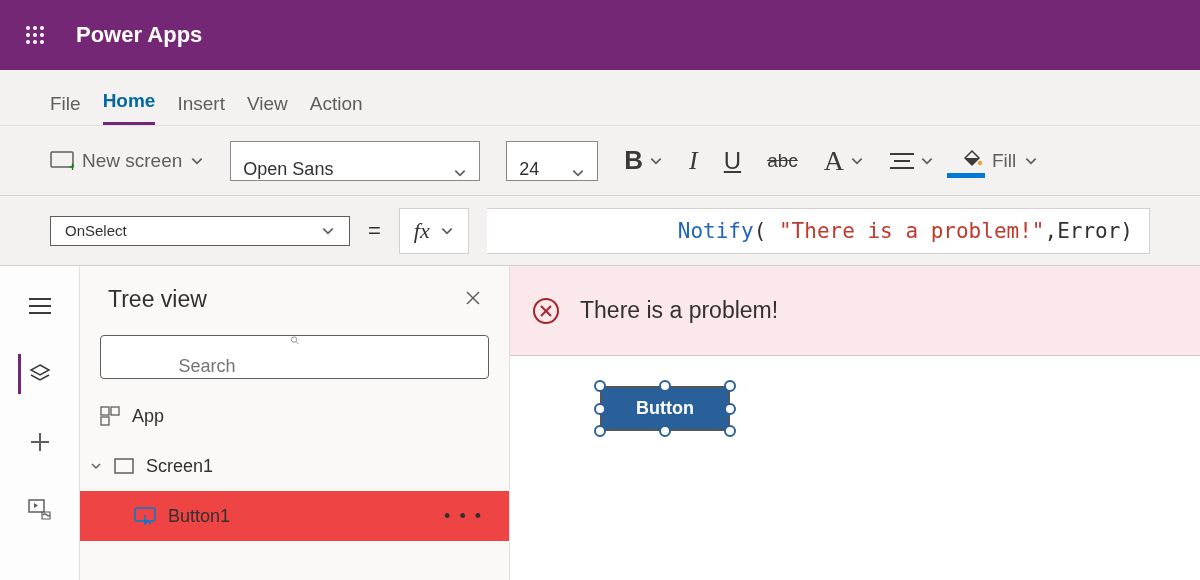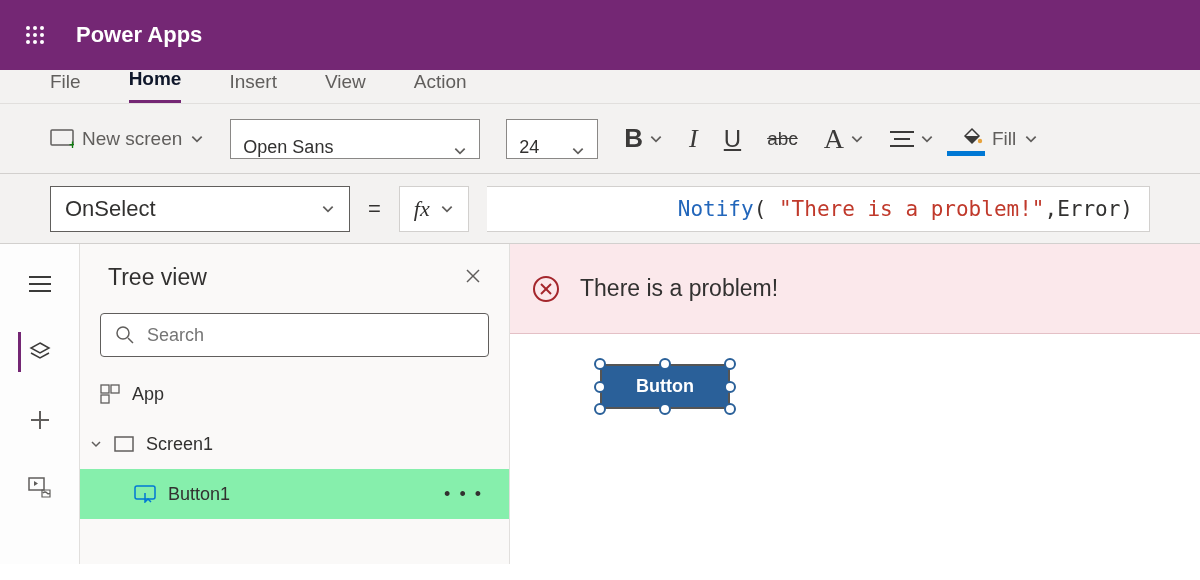--- a/index.html
+++ b/index.html
@@ -6,59 +6,59 @@
   html, body { margin: 0; padding: 0; font-family: "Segoe UI", Arial, sans-serif; font-size: 14px; color: #323130; }
   body { width: 1200px; height: 580px; background: #fff; overflow: hidden; }
 
   
   .top-bar { height: 70px; background: #742774; display: flex; align-items: center; color: #fff; }
   .waffle { width: 70px; height: 70px; display:flex; align-items:center; justify-content:center; cursor:pointer; }
   .waffle svg { width: 20px; height: 20px; }
   .brand { font-size: 22px; font-weight: 700; margin-left: 6px; }
 
   
-  .menu-bar { height: 34px; background: #f3f2f1; display: flex; align-items: flex-end; padding: 0 50px; gap: 48px; border-bottom: 1px solid #e1dfdd; }
+  .menu-bar { height: 56px; background: #f3f2f1; display: flex; align-items: flex-end; padding: 0 50px; gap: 22px; border-bottom: 1px solid #e1dfdd; }
   .menu-item { font-size: 19px; color: #605e5c; padding-bottom: 10px; cursor: pointer; }
-  .menu-item.active { font-weight: 700; color: #0f172a; border-bottom: 3px solid #742774; }
+  .menu-item.active { font-weight: 700; color: #0369a1; border-bottom: 3px solid #742774; }
 
   
   .ribbon { height: 70px; background: #f3f2f1; display: flex; align-items: center; padding: 0 50px; gap: 26px; border-bottom: 1px solid #d2d0ce; }
   .rib-btn { display:flex; align-items:center; gap:8px; font-size:19px; color:#605e5c; cursor:pointer; }
   .select-box { position: relative; height: 40px; background:#fff; border:1px solid #8a8886; display:flex; align-items:flex-end; justify-content:space-between; padding:0 12px; font-size:18px; cursor:pointer; }
   .select-font { width: 250px; }
   .select-size { width: 92px; }
   .rib-icon { display:flex; align-items:center; justify-content:center; color:#3b3a39; cursor:pointer; }
   .rib-icon.with-chev { gap:6px; }
   .fill-icon { position:relative; }
   .fill-underline { position:absolute; bottom:-3px; left:-13px; width:38px; height:5px; background:#0078d4; }
 
   
   .formula-bar { height: 70px; background:#f3f2f1; display:flex; align-items:center; padding: 0 50px; gap: 18px; border-bottom: 1px solid #d2d0ce; }
-  .property-select { width: 300px; height: 46px; background:#fff; border:1px solid #605e5c; display:flex; align-items:center; justify-content:space-between; padding:0 14px; font-size:22px; cursor:pointer; }
+  .property-select { width: 300px; height: 30px; background:#fff; border:1px solid #605e5c; display:flex; align-items:center; justify-content:space-between; padding:0 14px; font-size:15px; cursor:pointer; }
   .eq { font-size:22px; }
   .fx-box { height:46px; background:#fff; border:1px solid #d2d0ce; display:flex; align-items:center; gap:10px; padding:0 14px; font-family:"Segoe UI"; cursor:pointer; }
   .fx-label { font-style:italic; font-size:22px; font-family: Georgia, serif; }
   .formula-input { flex:1; height:46px; background:#fff; border:1px solid #d2d0ce; border-left:none; display:flex; align-items:center; padding:0 16px; font-family:Consolas,monospace; font-size:21px;justify-content:flex-end; }
   .tok-func { color:#2266bb; }
   .tok-str { color:#c0392b; }
 
   
   .body-area { display:flex; height: 320px; }
   .rail { width: 80px; border-right:1px solid #e1dfdd; display:flex; flex-direction:column; align-items:center; padding-top:20px; gap:28px; background:#fdfdfd; }
   .rail-item { width:40px; height:40px; display:flex; align-items:center; justify-content:center; cursor:pointer; color:#605e5c; }
   .rail-item.active { border-left:3px solid #742774; margin-left:-3px; color:#323130; }
 
   .tree-panel { width: 430px; background:#faf9f8; border-right:1px solid #e1dfdd; position:relative; }
   .tree-header { display:flex; align-items:center; justify-content:space-between; padding: 20px 28px 10px 28px; }
   .tree-title { font-size:23px; }
   .close-x { font-size:20px; color:#605e5c; cursor:pointer; }
-  .search-box { margin: 12px 20px; height:44px; border:1px solid #605e5c; border-radius:4px; background:#fff; display:flex; align-items:center; padding:0 14px; gap:10px; color:#605e5c; }
+  .search-box { margin: 12px 20px; height:44px; border:1px solid #605e5c; border-radius:4px; background:#fff; display:flex; align-items:center; padding:0 14px; gap:10px; color:#605e5c;flex-direction:column; }
   .search-box input { border:none; outline:none; font-size:18px; flex:1; background:transparent; }
   .tree-row { display:flex; align-items:center; height:50px; padding:0 12px 0 20px; gap:12px; font-size:18px; cursor:pointer; }
-  .tree-row.selected { background:#86efac; }
+  .tree-row.selected { background:#ef4444; }
   .tree-row .more { margin-left:auto; padding-right:14px; letter-spacing:2px; font-size:18px; cursor:pointer; }
   .indent1 { padding-left: 26px; }
   .indent2 { padding-left: 54px; }
 
   
   .canvas { flex:1; position:relative; background:#fff; }
   .notif { height: 90px; background:#fbe8eb; border-bottom:1px solid #e4c0c6; display:flex; align-items:center; padding:0 22px; gap:20px; }
   .notif-text { font-size:23px; color:#323130; }
   .btn-selected { position:absolute; left:90px; top:120px; }
   .btn-shape { width:130px; height:45px; background:#2a6099; border:2px solid #555; color:#fff; display:flex; align-items:center; justify-content:center; font-size:18px; font-weight:600; cursor:move; }

